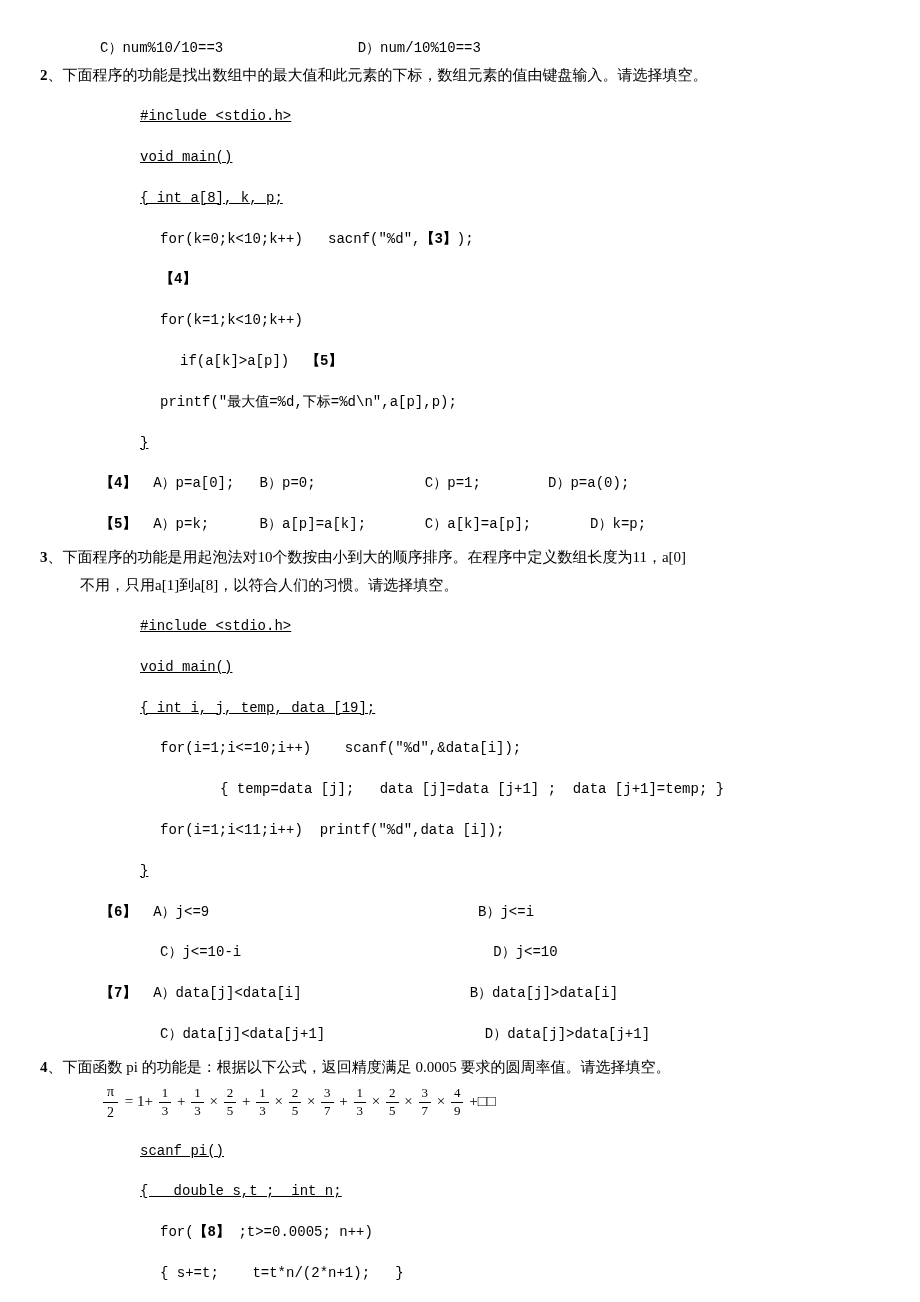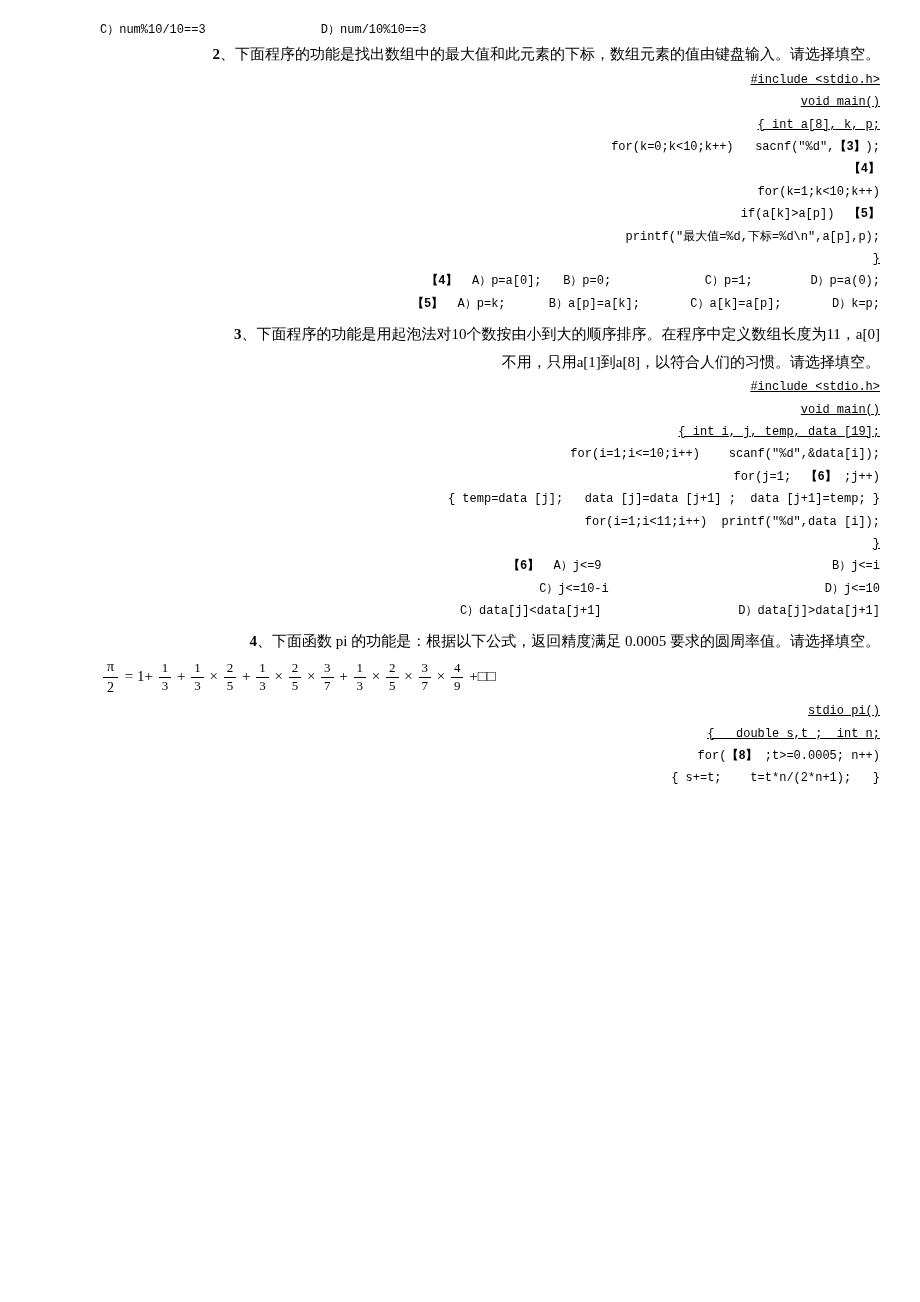--- a/index.html
+++ b/index.html
@@ -35,25 +35,25 @@
       padding-left: 120px;
     }
     .indent4 {
       padding-left: 140px;
     }
     .bracket {
       font-weight: bold;
     }
     .code {
       font-family: "Courier New", "SimSun", monospace;
-      font-size: 12px;
+      font-size: 14px;
+      margin-top: 17px;
     }
     .question-block {
       margin-bottom: 8px;
-      text-align: right;
     }
     .pi-line {
       display: flex;
       align-items: center;
       padding-left: 60px;
       margin-bottom: 4px;
       flex-wrap: wrap;
       gap: 1px;
     }
     .bold {
@@ -95,30 +95,32 @@
     <div class="line">
       <span class="bold">3</span>、下面程序的功能是用起泡法对10个数按由小到大的顺序排序。在程序中定义数组长度为11，a[0]
     </div>
     <div class="line" style="padding-left:40px;">
       不用，只用a[1]到a[8]，以符合人们的习惯。请选择填空。
     </div>
     <div class="line indent2 code">#include &lt;stdio.h&gt;</div>
     <div class="line indent2 code">void main()</div>
     <div class="line indent2 code">{ int i, j, temp, data [19];</div>
     <div class="line indent3 code">for(i=1;i&lt;=10;i++)&nbsp;&nbsp;&nbsp;&nbsp;scanf("%d",&amp;data[i]);</div>
-    <div class="line indent4 code">for(j=1;&nbsp; <span class="bracket">【6】</span> ;j++)</div>
     <div class="line code" style="padding-left:180px;">{ temp=data [j];&nbsp;&nbsp; data [j]=data [j+1] ;&nbsp; data [j+1]=temp; }</div>
     <div class="line indent3 code">for(i=1;i&lt;11;i++)&nbsp; printf("%d",data [i]);</div>
     <div class="line indent2 code">}</div>
 
     <div class="line indent1 code">
       <span class="bracket">【6】</span>&nbsp;&nbsp;A）j&lt;=9&nbsp;&nbsp;&nbsp;&nbsp;&nbsp;&nbsp;&nbsp;&nbsp;&nbsp;&nbsp;&nbsp;&nbsp;&nbsp;&nbsp;&nbsp;&nbsp;&nbsp;&nbsp;&nbsp;&nbsp;&nbsp;&nbsp;&nbsp;&nbsp;&nbsp;&nbsp;&nbsp;&nbsp;&nbsp;&nbsp;&nbsp;&nbsp;B）j&lt;=i
     </div>
     <div class="line indent3 code">
       C）j&lt;=10-i&nbsp;&nbsp;&nbsp;&nbsp;&nbsp;&nbsp;&nbsp;&nbsp;&nbsp;&nbsp;&nbsp;&nbsp;&nbsp;&nbsp;&nbsp;&nbsp;&nbsp;&nbsp;&nbsp;&nbsp;&nbsp;&nbsp;&nbsp;&nbsp;&nbsp;&nbsp;&nbsp;&nbsp;&nbsp;&nbsp;D）j&lt;=10
+    </div>
+    <div class="line indent1 code">
+      <span class="bracket">【7】</span>&nbsp;&nbsp;A）data[j]&lt;data[i]&nbsp;&nbsp;&nbsp;&nbsp;&nbsp;&nbsp;&nbsp;&nbsp;&nbsp;&nbsp;&nbsp;&nbsp;&nbsp;&nbsp;&nbsp;&nbsp;&nbsp;&nbsp;&nbsp;&nbsp;B）data[j]&gt;data[i]
     </div>
     <div class="line indent3 code">
       C）data[j]&lt;data[j+1]&nbsp;&nbsp;&nbsp;&nbsp;&nbsp;&nbsp;&nbsp;&nbsp;&nbsp;&nbsp;&nbsp;&nbsp;&nbsp;&nbsp;&nbsp;&nbsp;&nbsp;&nbsp;&nbsp;D）data[j]&gt;data[j+1]
     </div>
   </div>
 
   <div class="question-block">
     <div class="line">
       <span class="bold">4</span>、下面函数 pi 的功能是：根据以下公式，返回精度满足 0.0005 要求的圆周率值。请选择填空。
     </div>
@@ -176,19 +178,19 @@
         </span>
         ×
         <span style="display:inline-flex; flex-direction:column; align-items:center; vertical-align:middle; margin:0 2px;">
           <span style="border-bottom:1px solid #000; padding:0 3px; font-size:13px; line-height:1.3;">4</span>
           <span style="padding:0 3px; font-size:13px; line-height:1.3;">9</span>
         </span>
         +□□
       </span>
     </div>
 
-    <div class="line indent2 code">stdio pi()</div>
+    <div class="line indent2 code">scanf pi()</div>
     <div class="line indent2 code">{ &nbsp; double s,t ;&nbsp; int n;</div>
     <div class="line indent3 code">for(<span class="bracket">【8】</span> ;t&gt;=0.0005; n++)</div>
     <div class="line indent3 code">{  s+=t;&nbsp;&nbsp;&nbsp;&nbsp;t=t*n/(2*n+1);&nbsp;&nbsp; }</div>
   </div>
 
 </div>
 
 </body></html>

